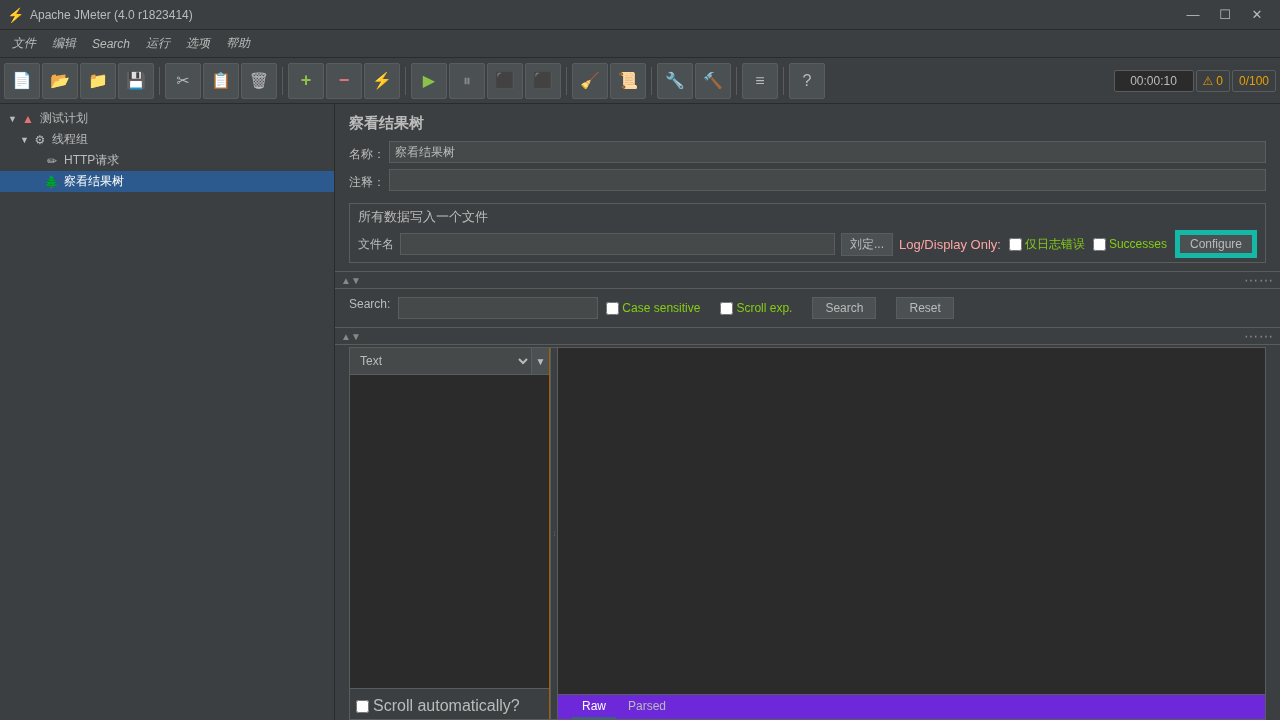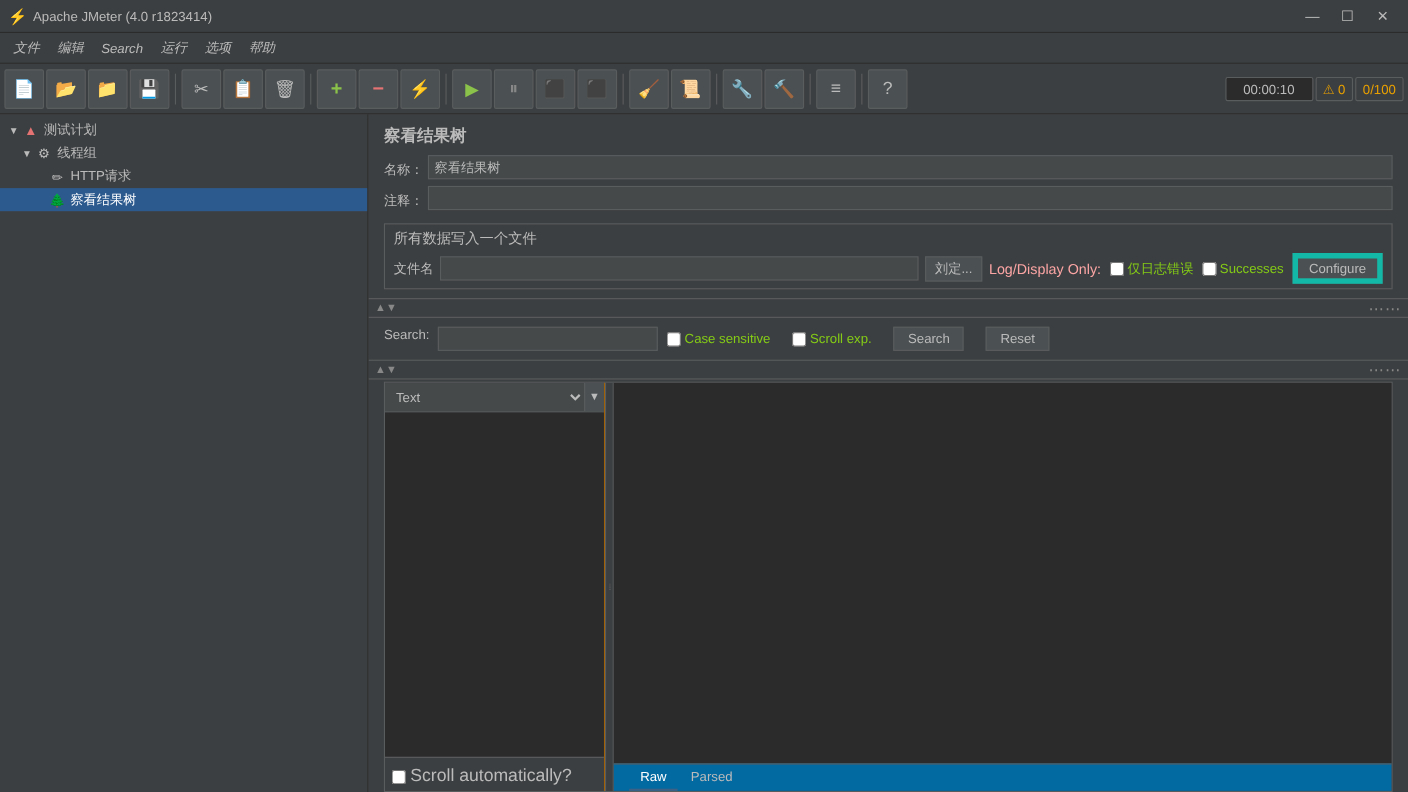--- a/index.html
+++ b/index.html
@@ -406,21 +406,21 @@
     .scroll-check input[type="checkbox"] {
       width: 13px; height: 13px;
     }
     .scroll-check label {
       font-size: 16px;
       color: #bbbbbb;
     }
     .tab-bar {
       display: flex;
       align-items: center;
-      background: #0369a1;
+      background: #6d28d9;
       border-top: 1px solid #5a5d5e;
       padding: 0 14px;
       gap: 2px;
     }
     .tab-item {
       padding: 4px 10px;
       font-size: 12px;
       cursor: pointer;
       color: #bbbbbb;
       border-bottom: 2px solid transparent;

